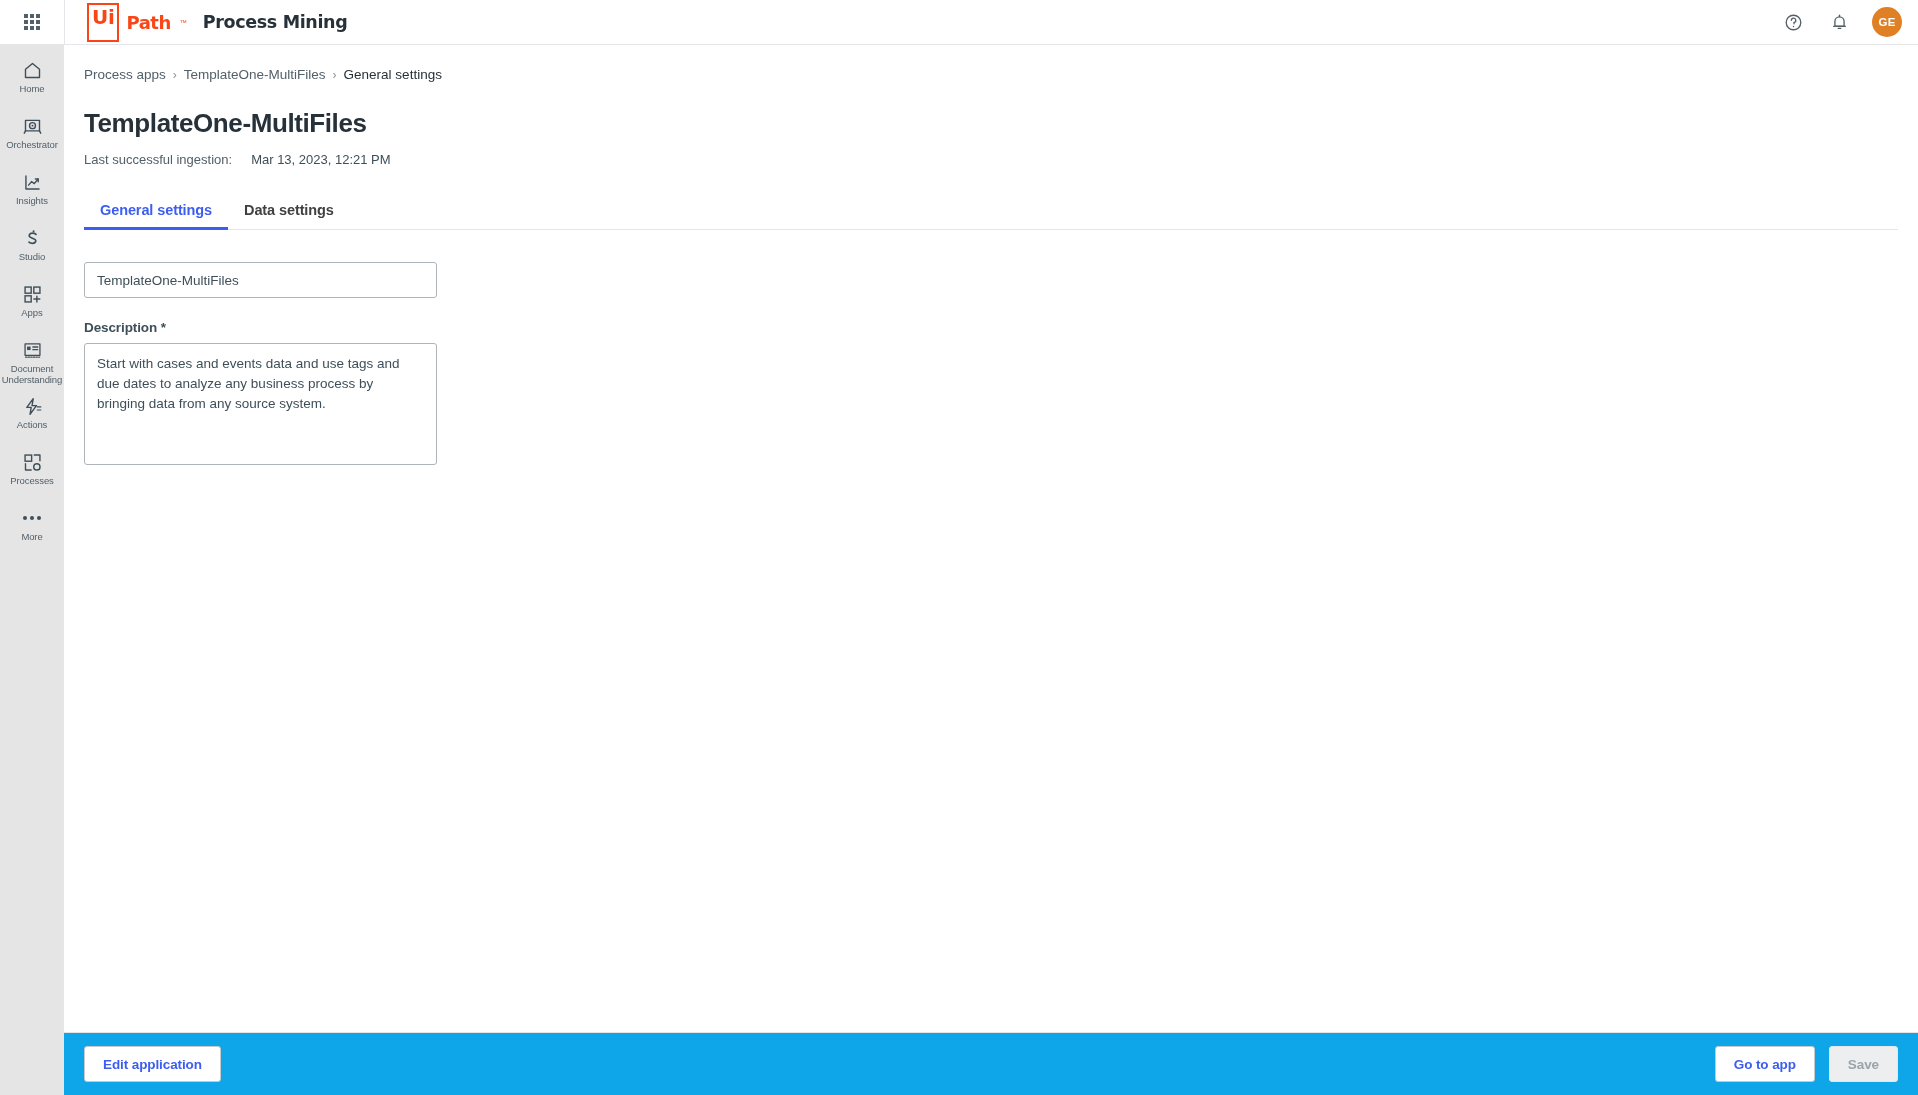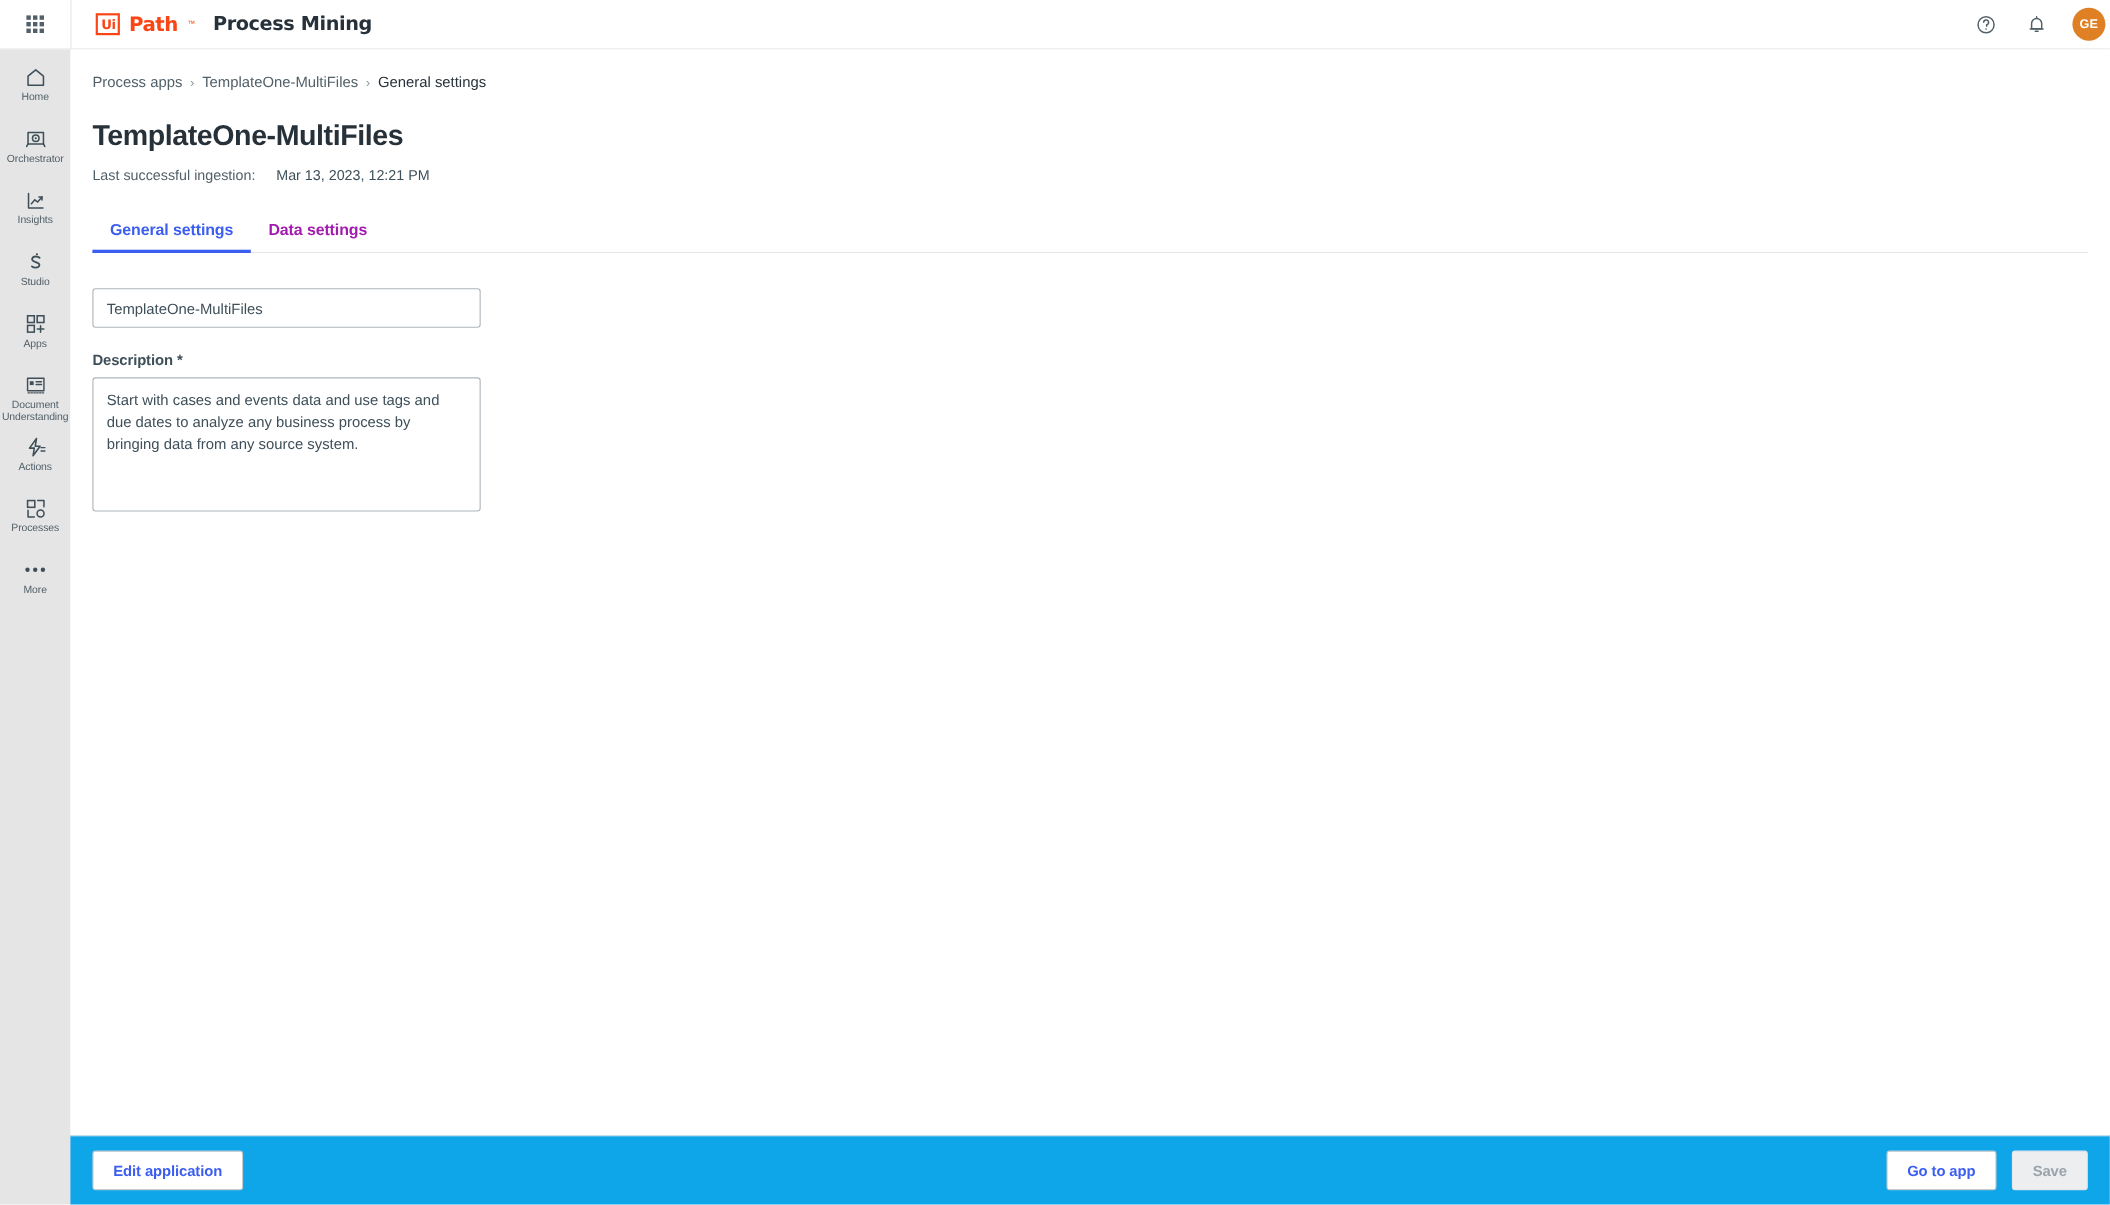--- a/index.html
+++ b/index.html
@@ -44,23 +44,23 @@
     display: flex;
     align-items: center;
     height: 45px;
     padding-left: 22px;
     gap: 9px;
   }
   .logo-ui {
     border: 2.2px solid #fa4616;
     color: #fa4616;
     font-weight: bold;
-    font-size: 12px;
+    font-size: 20px;
     line-height: 1;
-    padding: 2px 2px 2px 3px;
+    padding: 2px 2px 13px 3px;
     letter-spacing: -0.3px;
     font-family: "DejaVu Sans", sans-serif;
   }
   .logo-path {
     color: #fa4616;
     font-weight: bold;
     font-size: 18px;
     letter-spacing: -0.5px;
     font-family: "DejaVu Sans", sans-serif;
     position: relative;
@@ -74,21 +74,21 @@
     letter-spacing: -0.35px;
     margin-left: 7px;
     font-family: "DejaVu Sans", sans-serif;
   }
 
   .topbar-right {
     margin-left: auto;
     display: flex;
     align-items: center;
     gap: 20px;
-    padding-right: 4px;
+    padding-right: 16px;
   }
   .icon-btn {
     width: 26px; height: 26px;
     display: flex; align-items: center; justify-content: center;
     cursor: pointer;
     color: #526069;
   }
   .avatar {
     width: 30px; height: 30px;
     border-radius: 50%;
@@ -183,21 +183,21 @@
     margin: 27px 0 0 20px;
     display: flex;
     gap: 0;
     border-bottom: 1px solid #e4e6ea;
     width: 1814px;
   }
   .tab {
     padding: 8px 16px 11px 16px;
     font-size: 14.5px;
     font-weight: bold;
-    color: #a21caf;
+    color: #404040;
     cursor: pointer;
     position: relative;
     letter-spacing: -0.1px;
   }
   .tab.active { color: #3c5ef0; }
   .tab.active::after {
     content: "";
     position: absolute;
     left: 0; right: 0; bottom: -1px;
     height: 3px;

